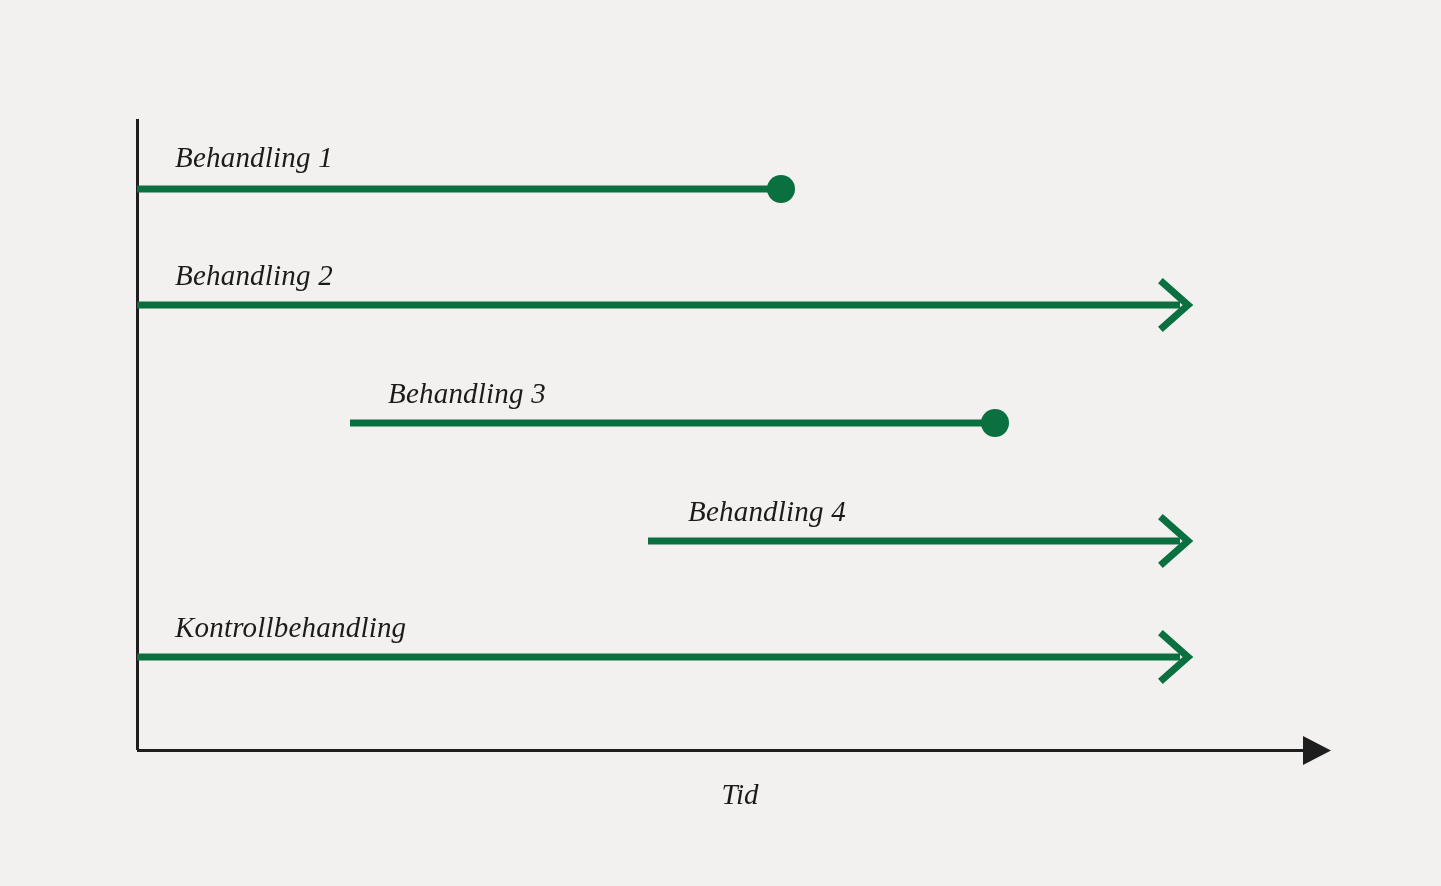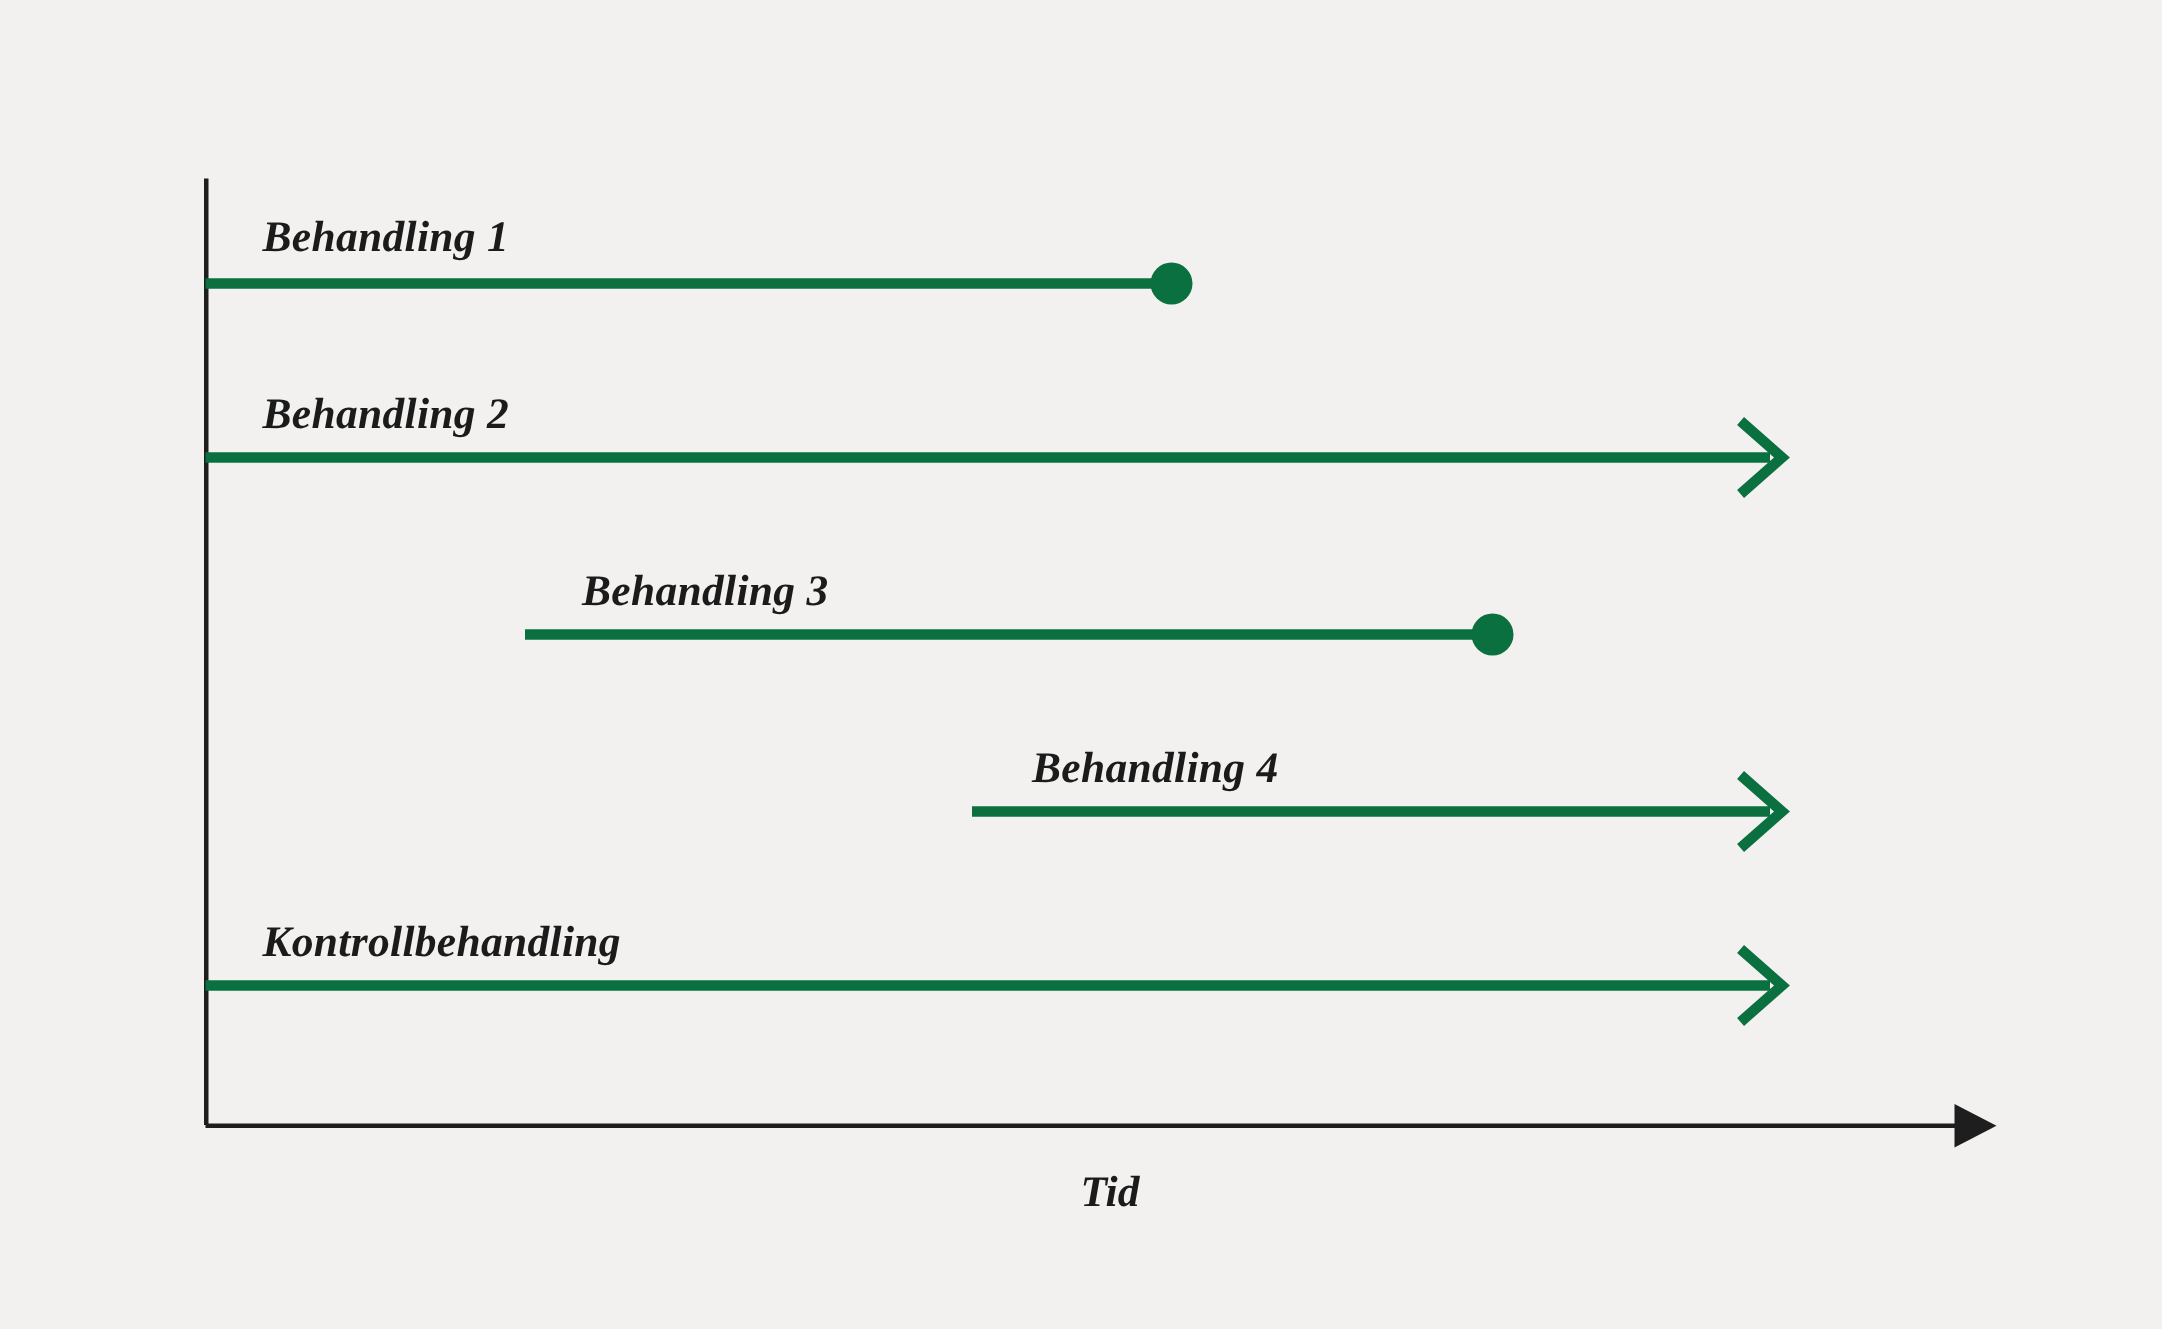--- a/index.html
+++ b/index.html
@@ -10,21 +10,20 @@
     width: 1441px;
     height: 886px;
     background: #f2f1ef;
     font-family: "Liberation Serif", "DejaVu Serif", serif;
     overflow: hidden;
   }
   #diagram-root {
     position: relative;
     width: 1441px;
     height: 886px;
-    font-weight: bold;
   }
   svg#timeline-svg {
     display: block;
     width: 1441px;
     height: 886px;
   }
   .arm-label {
     font-family: "Liberation Serif", "DejaVu Serif", serif;
     font-style: italic;
     font-size: 29px;

